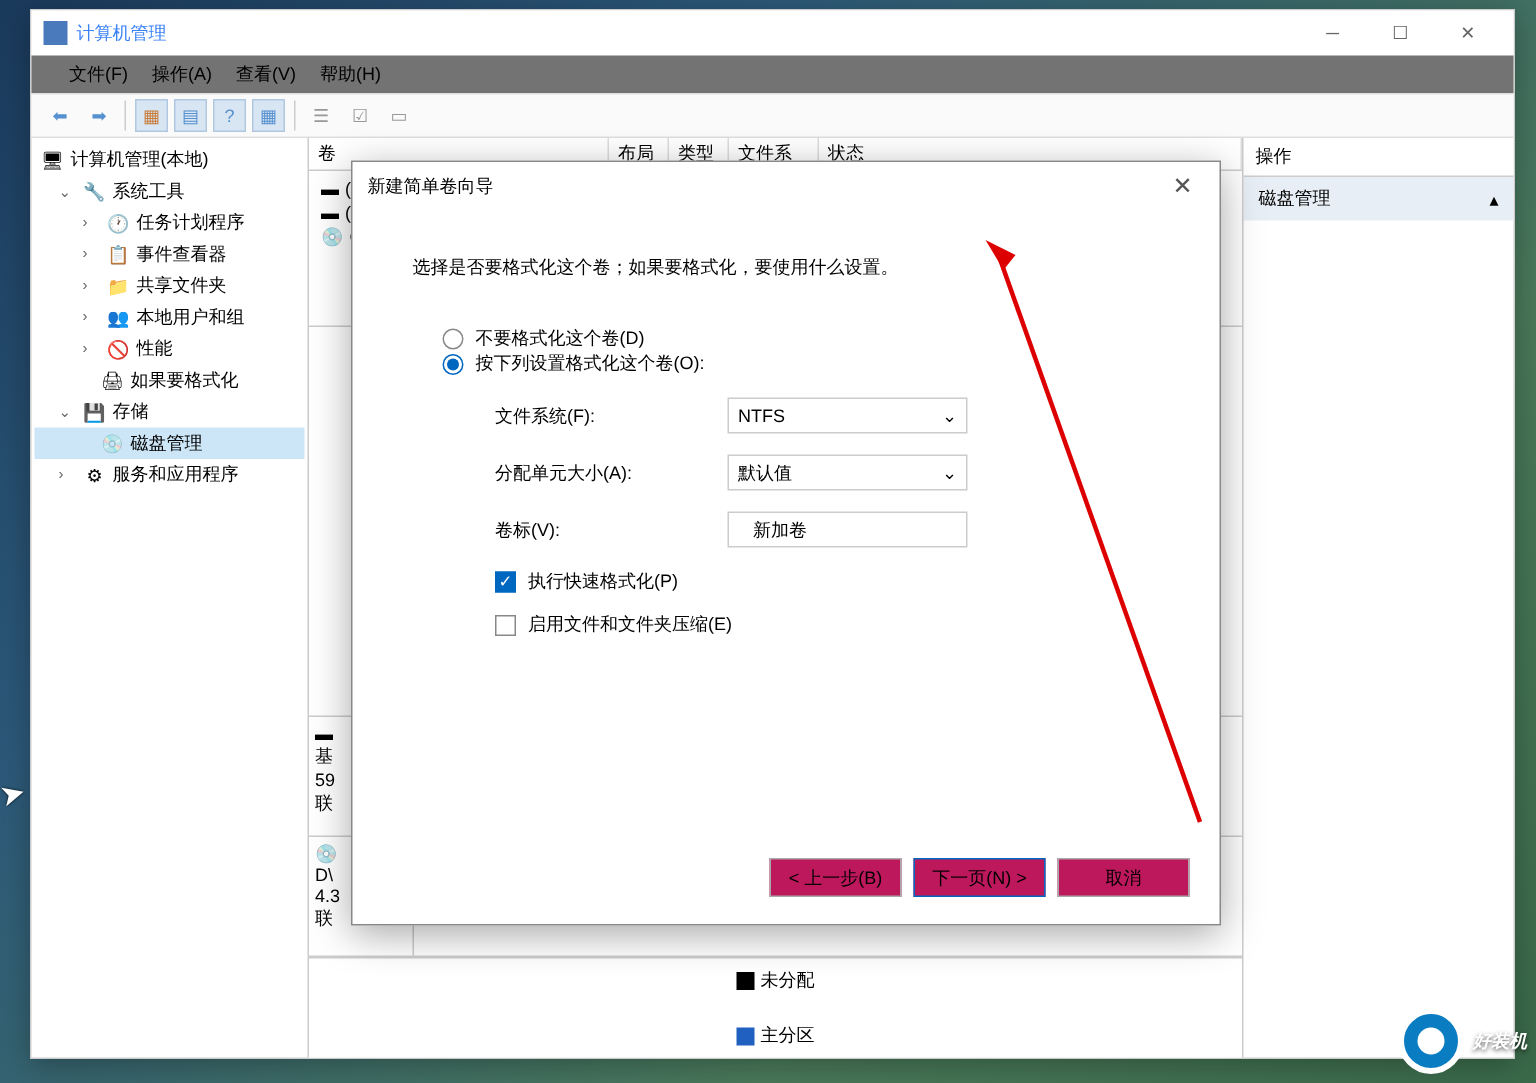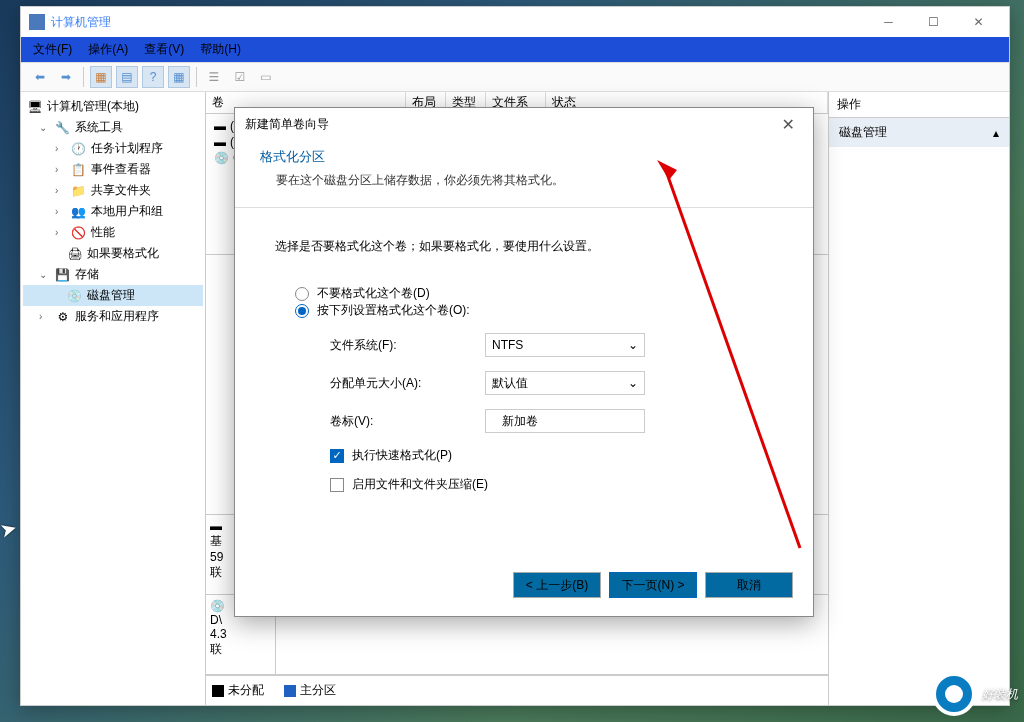--- a/index.html
+++ b/index.html
@@ -3,21 +3,21 @@
 <meta charset="utf-8">
 <style>
 * { box-sizing: border-box; margin: 0; padding: 0; font-family: "Microsoft YaHei", "Segoe UI", sans-serif; font-size: 12px; }
 body { background: linear-gradient(135deg, #1a3a5c 0%, #2d5a7a 30%, #4a7a5a 70%, #3a6a4a 100%); width: 1024px; height: 722px; overflow: hidden; position: relative; }
 .window { position: absolute; top: 6px; left: 20px; width: 990px; height: 700px; background: #fff; border: 1px solid #ccc; box-shadow: 0 4px 20px rgba(0,0,0,0.3); }
 .titlebar { height: 30px; display: flex; align-items: center; padding: 0 8px; background: #fff; }
 .titlebar-icon { width: 16px; height: 16px; margin-right: 6px; background: #4a7abc; }
 .titlebar-text { flex: 1; color: #3b82f6; }
 .win-controls { display: flex; }
 .win-btn { width: 45px; height: 30px; display: flex; align-items: center; justify-content: center; color: #666; cursor: pointer; }
-.menubar { height: 25px; display: flex; align-items: center; padding: 0 12px; gap: 16px; background: #1d4ed8; }
+.menubar { height: 25px; display: flex; align-items: center; padding: 0 25px; gap: 16px; background: #737373; }
 .menubar span { cursor: pointer; }
 .toolbar { height: 30px; display: flex; align-items: center; padding: 0 8px; gap: 4px; border-top: 1px solid #ddd; border-bottom: 1px solid #ddd; background: #fafafa; }
 .tb-btn { width: 22px; height: 22px; display: flex; align-items: center; justify-content: center; cursor: pointer; border: 1px solid transparent; }
 .tb-btn.boxed { border: 1px solid #b0c8e0; background: #d8e5f2; }
 .tb-sep { width: 1px; height: 20px; background: #ccc; margin: 0 2px; }
 .main-area { display: flex; height: calc(100% - 85px); }
 .tree-panel { width: 185px; border-right: 1px solid #ccc; padding: 4px 2px; overflow: hidden; }
 .tree-item { display: flex; align-items: center; padding: 2px 4px; gap: 4px; white-space: nowrap; cursor: pointer; }
 .tree-item.selected { background: #cde6f7; }
 .tree-indent { display: inline-block; }
@@ -25,21 +25,21 @@
 .tree-icon { width: 16px; height: 16px; display: inline-flex; align-items: center; justify-content: center; font-size: 12px; }
 .content-panel { flex: 1; display: flex; }
 .center-panel { flex: 1; border-right: 1px solid #ccc; position: relative; }
 .vol-header { height: 22px; border-bottom: 1px solid #ccc; display: flex; background: #fff; }
 .vol-col { border-right: 1px solid #ddd; padding: 2px 6px; }
 .vol-list { padding: 4px; }
 .vol-row { display: flex; align-items: center; gap: 4px; padding: 1px 4px; }
 .disk-bottom { position: absolute; bottom: 0; left: 0; right: 0; border-top: 1px solid #ccc; }
 .disk-row { display: flex; border-bottom: 1px solid #ccc; height: 80px; }
 .disk-label { width: 70px; border-right: 1px solid #ccc; padding: 4px; font-size: 11px; }
-.legend { padding: 6px; display: flex; gap: 20px; align-items: center; background: #fff; border-top: 1px solid #ccc; }
+.legend { padding: 6px; display: flex; gap: 20px; align-items: center; background: #fff; border-top: 1px solid #ccc; flex-direction: column; }
 .legend-box { width: 12px; height: 12px; display: inline-block; vertical-align: middle; margin-right: 4px; }
 .actions-panel { width: 180px; }
 .actions-header { background: #fff; padding: 4px 8px; border-bottom: 1px solid #ccc; font-weight: normal; }
 .actions-group { background: #e8eef5; padding: 6px 10px; display: flex; justify-content: space-between; align-items: center; }
 .actions-item { padding: 8px 20px; display: flex; justify-content: space-between; align-items: center; cursor: pointer; }
 
 .wizard { position: absolute; top: 15px; left: 28px; width: 580px; height: 510px; background: #fff; border: 1px solid #888; box-shadow: 0 6px 25px rgba(0,0,0,0.35); }
 .wiz-title { height: 32px; display: flex; align-items: center; justify-content: space-between; padding: 0 10px; }
 .wiz-close { font-size: 16px; cursor: pointer; color: #555; padding: 0 8px; }
 .wiz-head { padding: 8px 25px 18px; border-bottom: 1px solid #ddd; }
@@ -52,24 +52,24 @@
 .radio.selected { border-color: #0067c0; }
 .radio.selected::after { content: ''; width: 8px; height: 8px; background: #0067c0; border-radius: 50%; }
 .form-row { display: flex; align-items: center; margin: 14px 55px; }
 .form-label { width: 155px; }
 .form-select { width: 160px; height: 24px; border: 1px solid #ccc; padding: 2px 6px; display: flex; align-items: center; justify-content: space-between; cursor: pointer; }
 .form-input { width: 160px; height: 24px; border: 1px solid #ccc; padding: 2px 16px; }
 .check-row { display: flex; align-items: center; gap: 8px; margin: 12px 55px; }
 .checkbox { width: 14px; height: 14px; border: 1px solid #888; display: flex; align-items: center; justify-content: center; font-size: 11px; }
 .checkbox.checked { background: #0067c0; border-color: #0067c0; color: #fff; }
 .wiz-footer { position: absolute; bottom: 18px; right: 20px; display: flex; gap: 8px; }
-.wiz-btn { width: 88px; height: 26px; border: 1px solid #aaa; background: #0369a1; display: flex; align-items: center; justify-content: center; cursor: pointer; }
+.wiz-btn { width: 88px; height: 26px; border: 1px solid #aaa; background: #be185d; display: flex; align-items: center; justify-content: center; cursor: pointer; }
 .wiz-btn.primary { border-color: #0067c0; color: #000; }
 .arrow-annotation { position: absolute; top: 50px; left: 420px; width: 170px; height: 400px; pointer-events: none; z-index: 10; }
-.watermark { position: absolute; bottom: 6px; right: 6px; display: flex; align-items: center; gap: 6px; color: #fff; font-size: 20px; font-weight: normal; text-shadow: 0 1px 3px rgba(0,0,0,0.6); font-style: italic; }
+.watermark { position: absolute; bottom: 6px; right: 6px; display: flex; align-items: center; gap: 6px; color: #fff; font-size: 20px; font-weight: bold; text-shadow: 0 1px 3px rgba(0,0,0,0.6); font-style: italic; }
 .watermark-icon { width: 44px; height: 44px; border-radius: 50%; background: #0a7cc2; display: flex; align-items: center; justify-content: center; border: 4px solid #fff; }
 .watermark-icon::after { content: ''; width: 18px; height: 18px; border-radius: 50%; background: #fff; }
 .main-cursor { position: absolute; top: 517px; left: 0px; color: #fff; font-size: 20px; z-index: 100; text-shadow: 0 0 2px #000; transform: rotate(-15deg); }
 </style>
 </head>
 <body>
 
 <div class="main-cursor">➤</div>
 
 <div class="window">
@@ -211,24 +211,20 @@
             <span><span class="legend-box" style="background:#000"></span><span>未分配</span></span>
             <span><span class="legend-box" style="background:#2060c0"></span><span>主分区</span></span>
           </div>
         </div>
 
         <div class="wizard">
           <div class="wiz-title">
             <span>新建简单卷向导</span>
             <span class="wiz-close">✕</span>
           </div>
-          <div class="wiz-head">
-            <div class="wiz-head-title">格式化分区</div>
-            <div class="wiz-head-sub">要在这个磁盘分区上储存数据，你必须先将其格式化。</div>
-          </div>
           <div class="wiz-body">
             <div class="wiz-instr">选择是否要格式化这个卷；如果要格式化，要使用什么设置。</div>
             <div class="radio-row">
               <span class="radio"></span>
               <span>不要格式化这个卷(D)</span>
             </div>
             <div class="radio-row">
               <span class="radio selected"></span>
               <span>按下列设置格式化这个卷(O):</span>
             </div>

